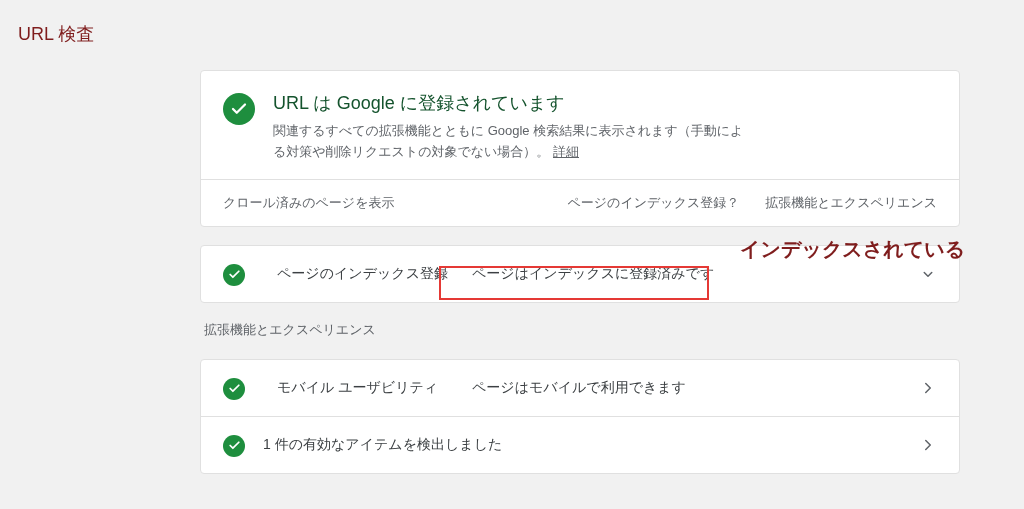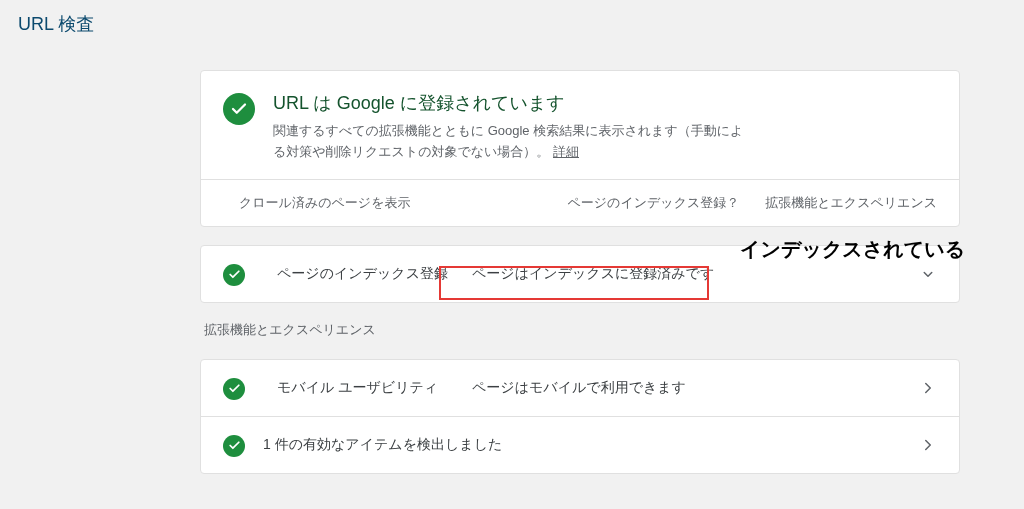--- a/index.html
+++ b/index.html
@@ -6,24 +6,24 @@
   body {
     font-family: "Hiragino Sans", "Yu Gothic", "Meiryo", Arial, sans-serif;
     background: #f1f1f1;
     color: #3c4043;
     width: 1024px;
     height: 509px;
     overflow: hidden;
   }
   .page-title {
     position: absolute;
-    top: 12px;
+    top: 22px;
     left: 18px;
     font-size: 18px;
-    color: #0c4a6e;
+    color: #7f1d1d;
     font-weight: 400;
   }
   .content {
     position: absolute;
     top: 70px;
     left: 200px;
     width: 760px;
   }
   .card {
     background: #fff;
@@ -110,21 +110,21 @@
   }
   .chev svg { display: block; }
 
   .highlight-box {
     position: absolute;
     border: 2px solid #e53935;
     pointer-events: none;
   }
   .annotation {
     position: absolute;
-    color: #000000;
+    color: #7f1d1d;
     font-weight: 700;
     font-size: 20px;
     pointer-events: none;
     white-space: nowrap;
   }
   .section-heading {
     font-size: 13px;
     color: #5f6368;
     margin: 4px 0 20px 4px;
   }
@@ -146,21 +146,21 @@
       <div>
         <div class="card-h1">URL は Google に登録されています</div>
         <div class="card-desc">
           <span>関連するすべての拡張機能とともに Google 検索結果に表示されます（手動によ</span><br>
           <span>る対策や削除リクエストの対象でない場合）。</span>
           <span class="link">詳細</span>
         </div>
       </div>
     </div>
     <div class="card-actions">
-      <span class="action" style="margin-left:16px">クロール済みのページを表示</span>
+      <span class="action" style="margin-left:0">クロール済みのページを表示</span>
       <span class="spacer"></span>
       <span class="action">ページのインデックス登録？</span>
       <span class="action">拡張機能とエクスペリエンス</span>
     </div>
   </div>
 
   <div class="row-card" style="margin-bottom:18px;">
     <div class="row">
       <div class="check-circle small">
         <svg width="13" height="13" viewBox="0 0 24 24">

